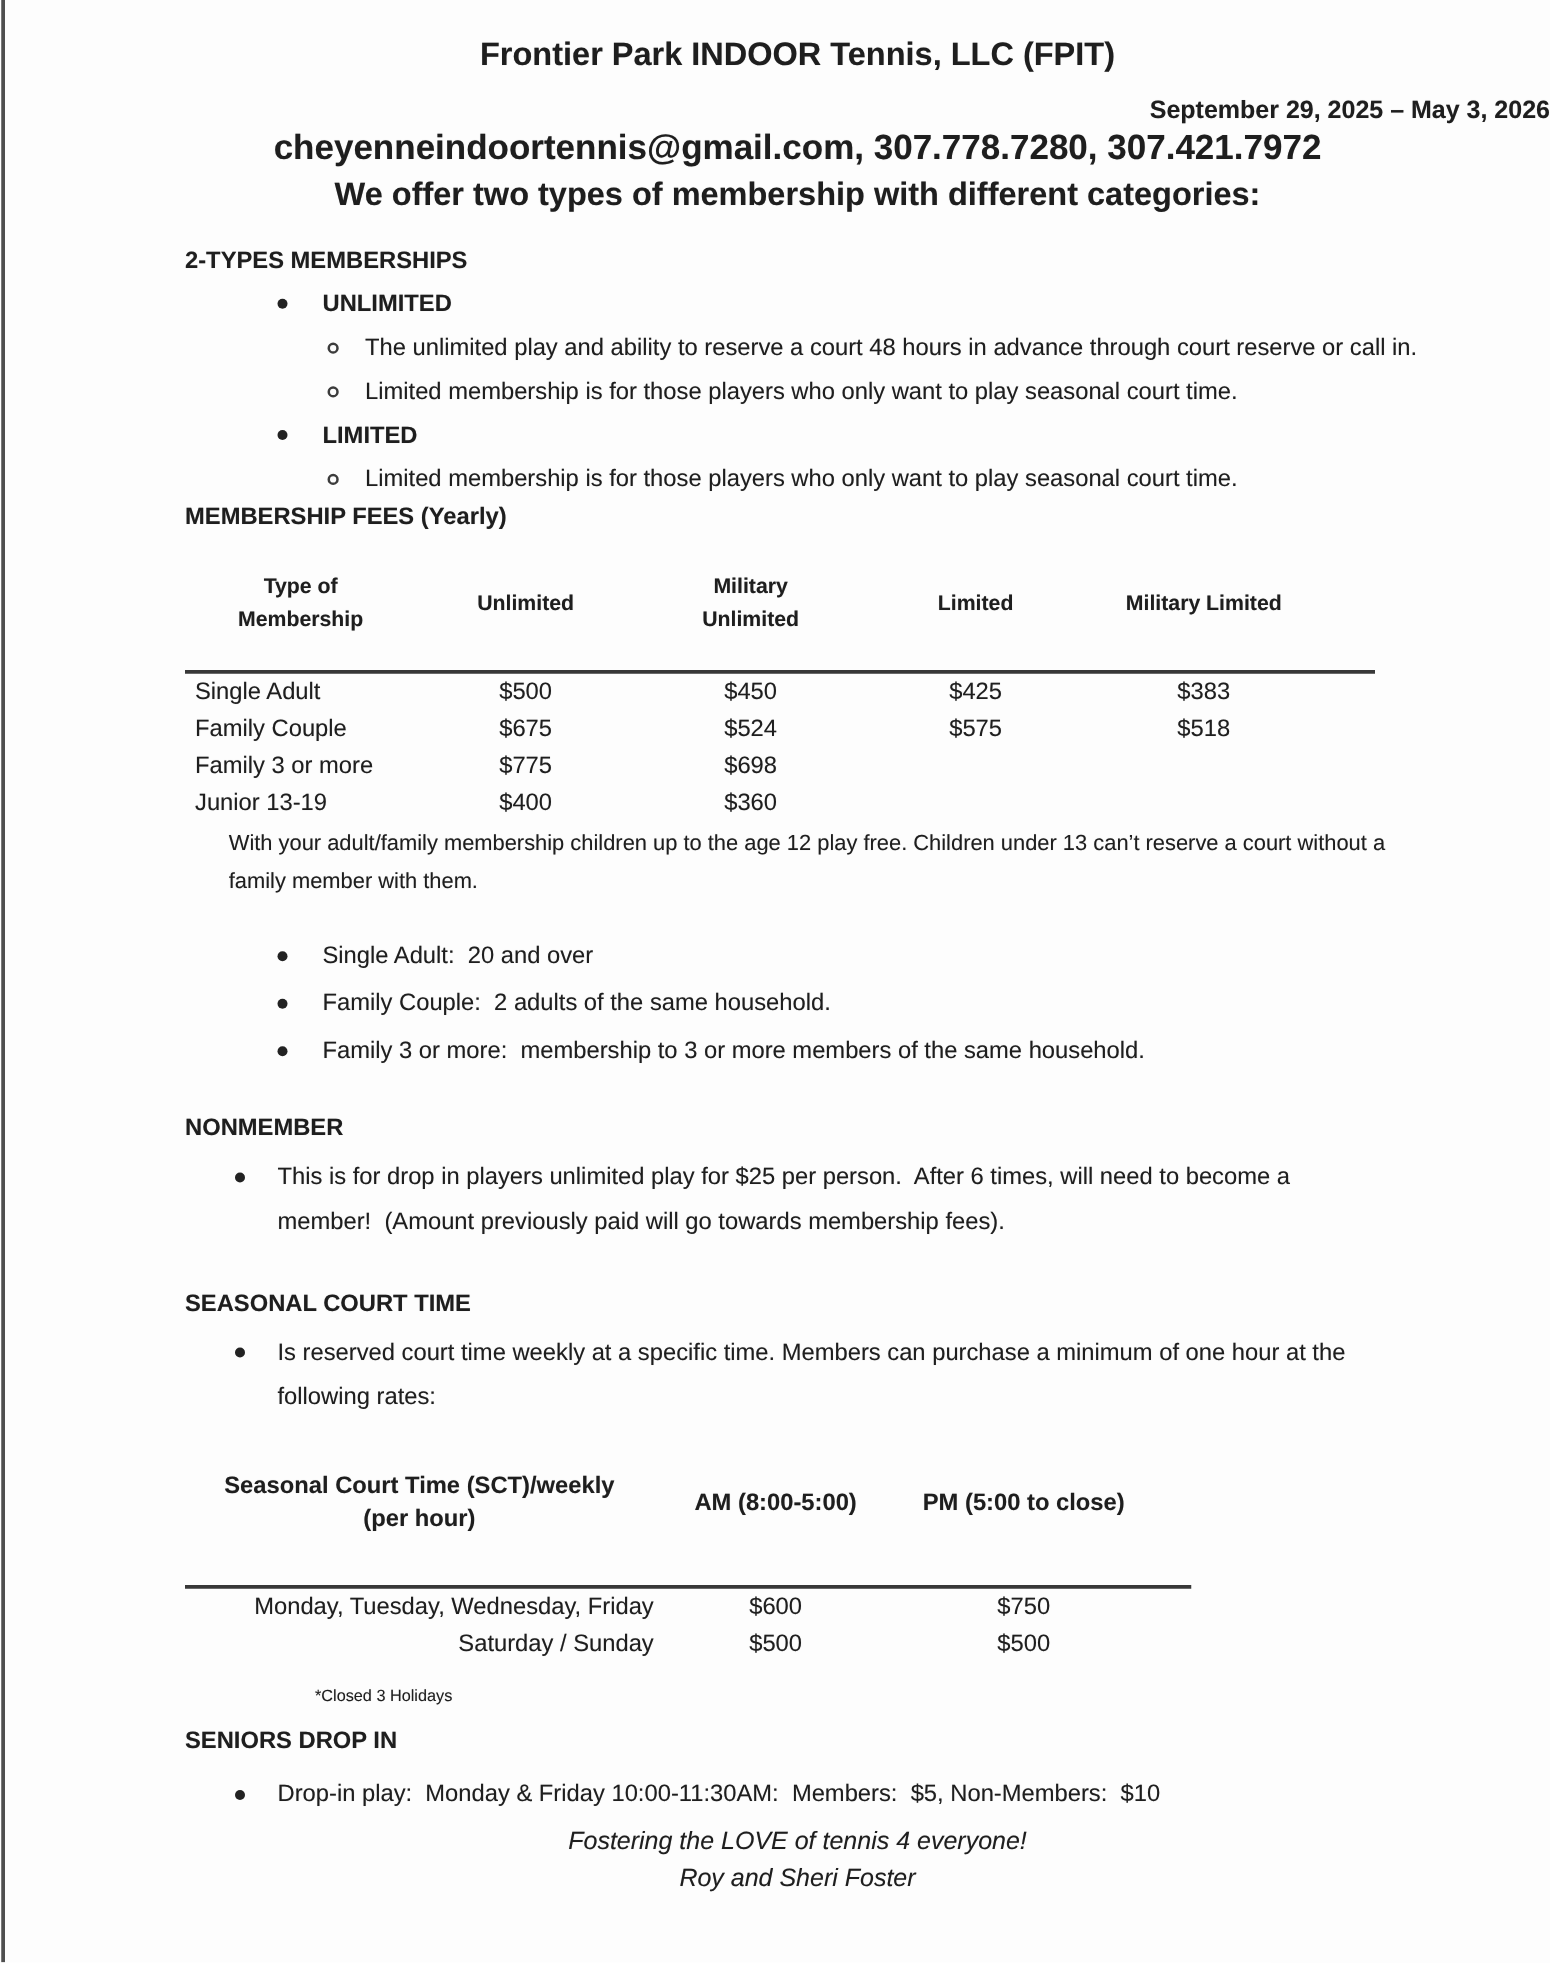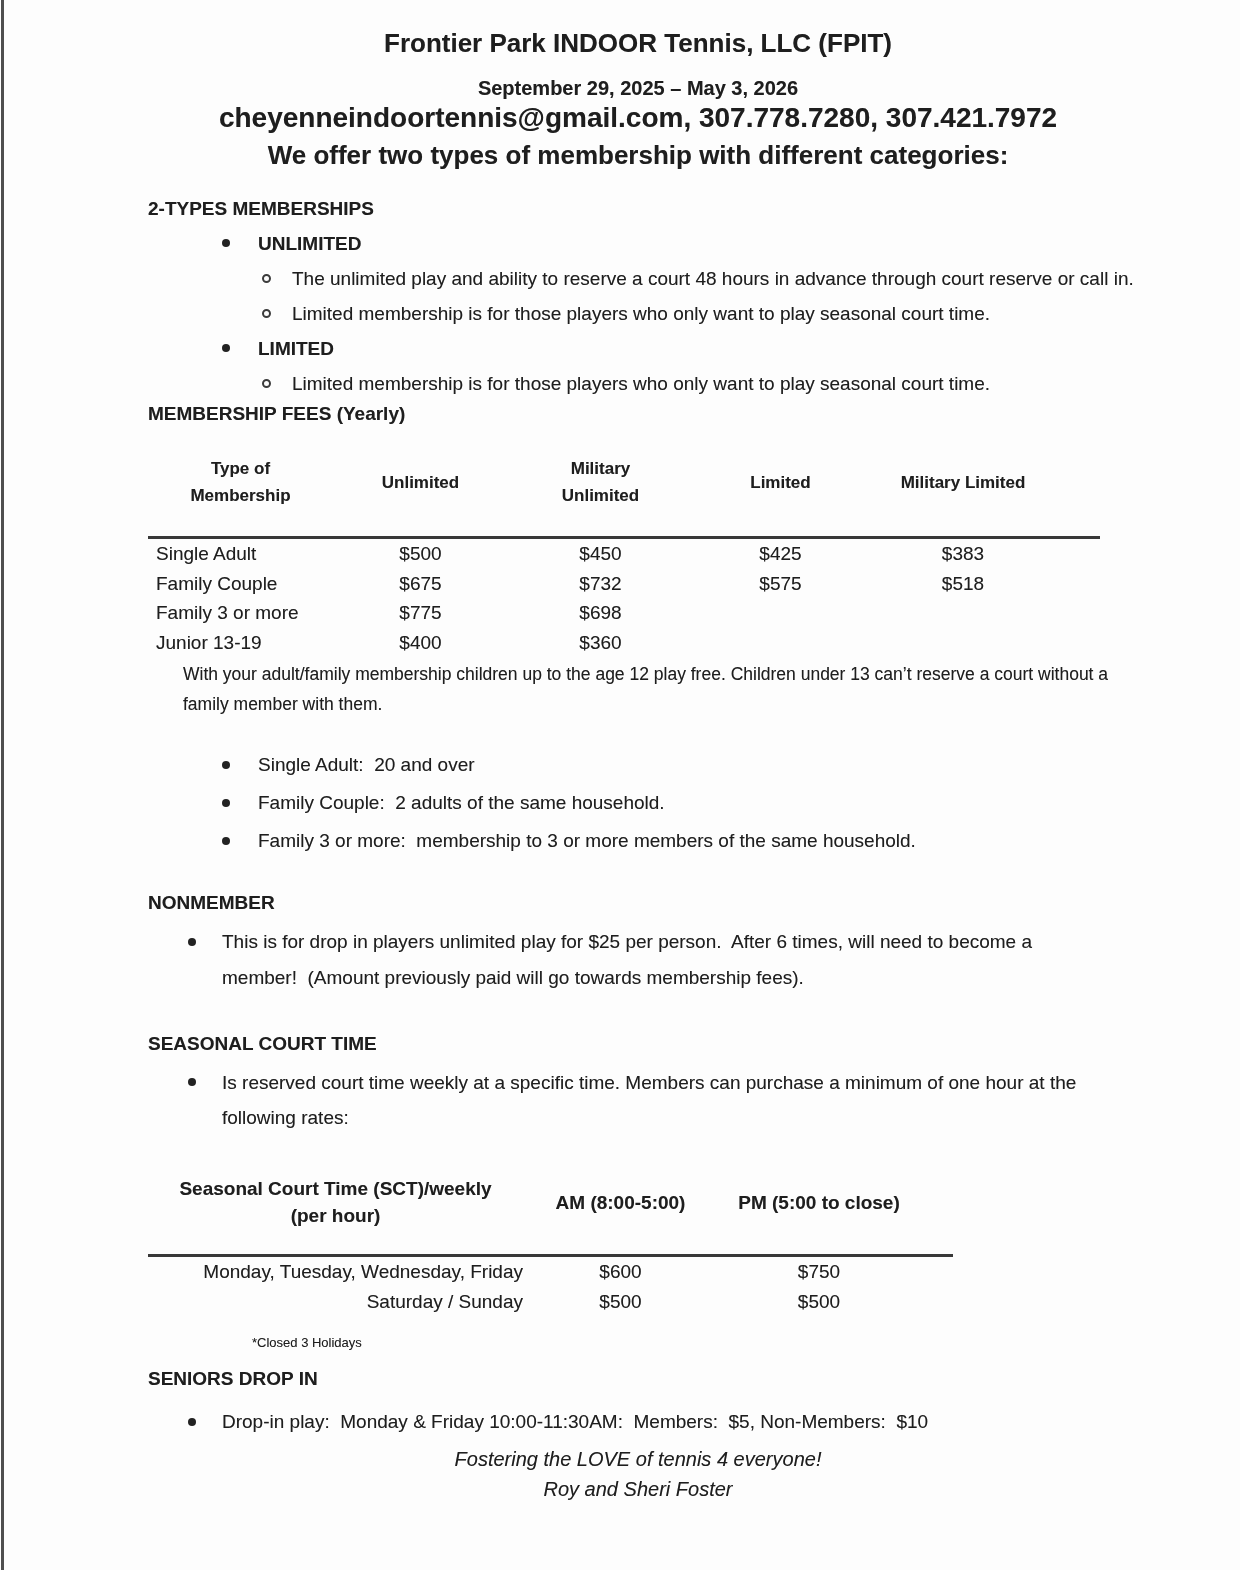--- a/index.html
+++ b/index.html
@@ -21,21 +21,21 @@
     position: absolute;
     left: 1px; top: 0;
     width: 3px; height: 100%;
     background: #4f4f4f;
   }
   .content { padding-top: 26px; }
 
   
   .head, .footer-block { width: 1240px; padding-left: 36px; box-sizing: border-box; text-align: center; }
   .title   { font-size: 26px; font-weight: bold; line-height: 34px; }
-  .date    { font-size: 20px; font-weight: bold; line-height: 28px; margin-top: 14px; }
+  .date    { font-size: 20px; font-weight: bold; line-height: 28px; margin-top: 14px; text-align: right; }
   .contact { font-size: 28px; font-weight: bold; line-height: 28px; margin-top: 2px; }
   .tagline { font-size: 26px; font-weight: bold; line-height: 30px; margin-top: 8px; }
 
   .sec-heading {
     margin-left: 148px;
     font-size: 19px; font-weight: bold; line-height: 26px;
   }
   .h-types    { margin-top: 26px; }
   .h-fees     { margin-top: 0px; }
   .h-nonmember{ margin-top: 30px; }
@@ -107,21 +107,21 @@
     max-width: 935px;
   }
 
   
   .sct-table { margin-left: 148px; margin-top: 40px; }
   .sct-head {
     display: grid;
     grid-template-columns: 375px 195px 202px;
     height: 54px;
     font-size: 19px; font-weight: bold; line-height: 27px;
-    padding-bottom: 25px;
+    padding-bottom: 39px;
   }
   .sct-head .hc { display: flex; align-items: center; justify-content: center; text-align: center; }
   .hc-sct span { display: inline-block; max-width: 315px; }
   .t-rule2 { width: 805px; border-top: 3px solid #383838; }
   .sct-row {
     display: grid;
     grid-template-columns: 375px 195px 202px;
     font-size: 19px; line-height: 29.5px;
   }
   .sct-row .lab { text-align: right; }
@@ -204,21 +204,21 @@
       <div class="fees-row">
         <div class="lab">Single Adult</div>
         <div class="val">$500</div>
         <div class="val">$450</div>
         <div class="val">$425</div>
         <div class="val">$383</div>
       </div>
       <div class="fees-row">
         <div class="lab">Family Couple</div>
         <div class="val">$675</div>
-        <div class="val">$732</div>
+        <div class="val">$524</div>
         <div class="val">$575</div>
         <div class="val">$518</div>
       </div>
       <div class="fees-row">
         <div class="lab">Family 3 or more</div>
         <div class="val">$775</div>
         <div class="val">$698</div>
         <div class="val"></div>
         <div class="val"></div>
       </div>

